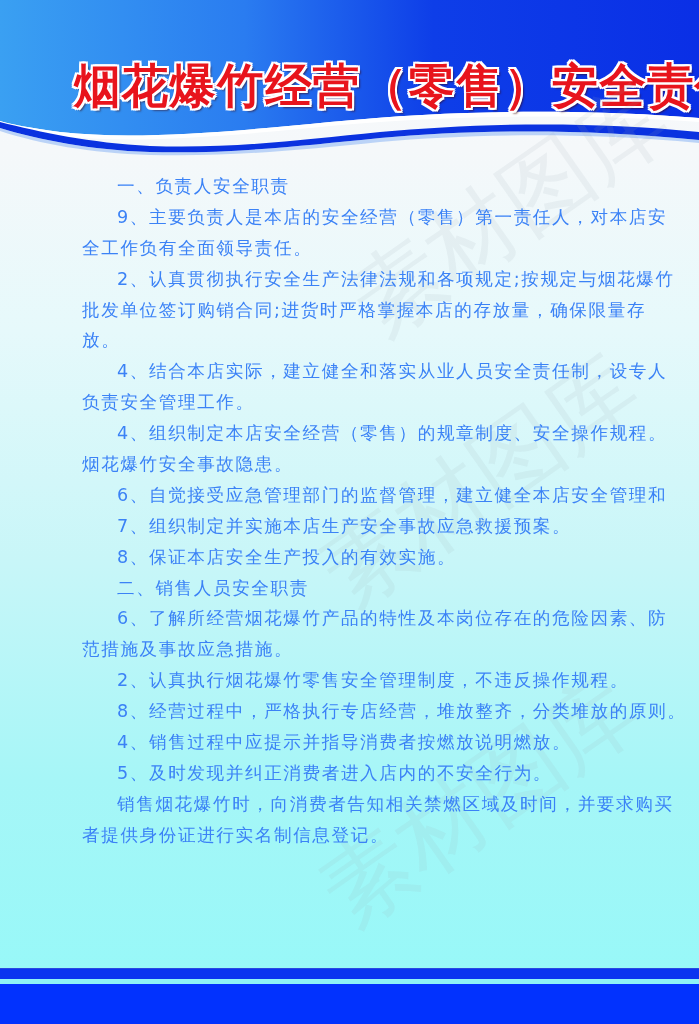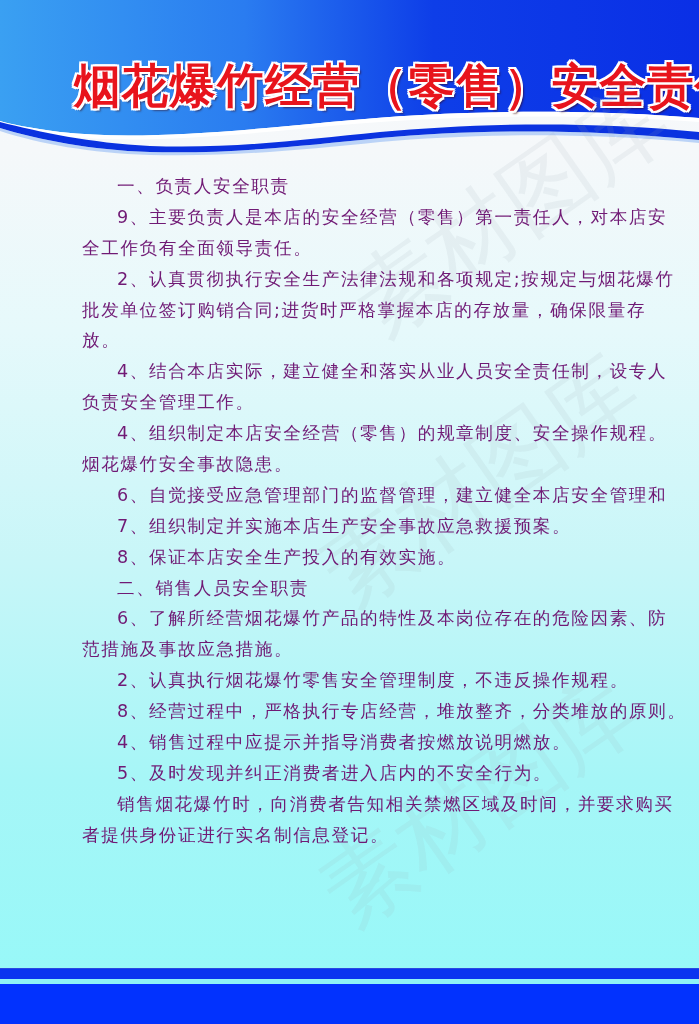--- a/index.html
+++ b/index.html
@@ -18,21 +18,21 @@
       letter-spacing: 1.5px; white-space: nowrap; line-height: 60px;
       font-family: "DejaVu Sans", sans-serif;
       transform: scaleX(0.985); transform-origin: left center;
       text-shadow:
         -2px -2px 0 #fff, 2px -2px 0 #fff, -2px 2px 0 #fff, 2px 2px 0 #fff,
         0 -2px 0 #fff, 0 2px 0 #fff, -2px 0 0 #fff, 2px 0 0 #fff,
         3px 3px 2px rgba(60,0,0,0.55);
     }
     .content {
       position: absolute; left: 82px; top: 171px; width: 590px;
-      font-size: 17.6px; line-height: 30.9px; color: #701a75;
+      font-size: 17.6px; line-height: 30.9px; color: #3b82f6;
       letter-spacing: 1.6px; white-space: nowrap;
     }
     .content .ln { display: block; height: 30.9px; }
     .content .ind { padding-left: 35px; }
     .watermark {
       position: absolute; color: rgba(160,170,180,0.12);
       font-size: 90px; transform: rotate(-35deg); white-space: nowrap;
       pointer-events: none;
     }
     .footer-stripe { position: absolute; left: 0; top: 968px; width: 699px; height: 11px; background: #0a34f0; border-top: 1px solid #2a4ae0; }

